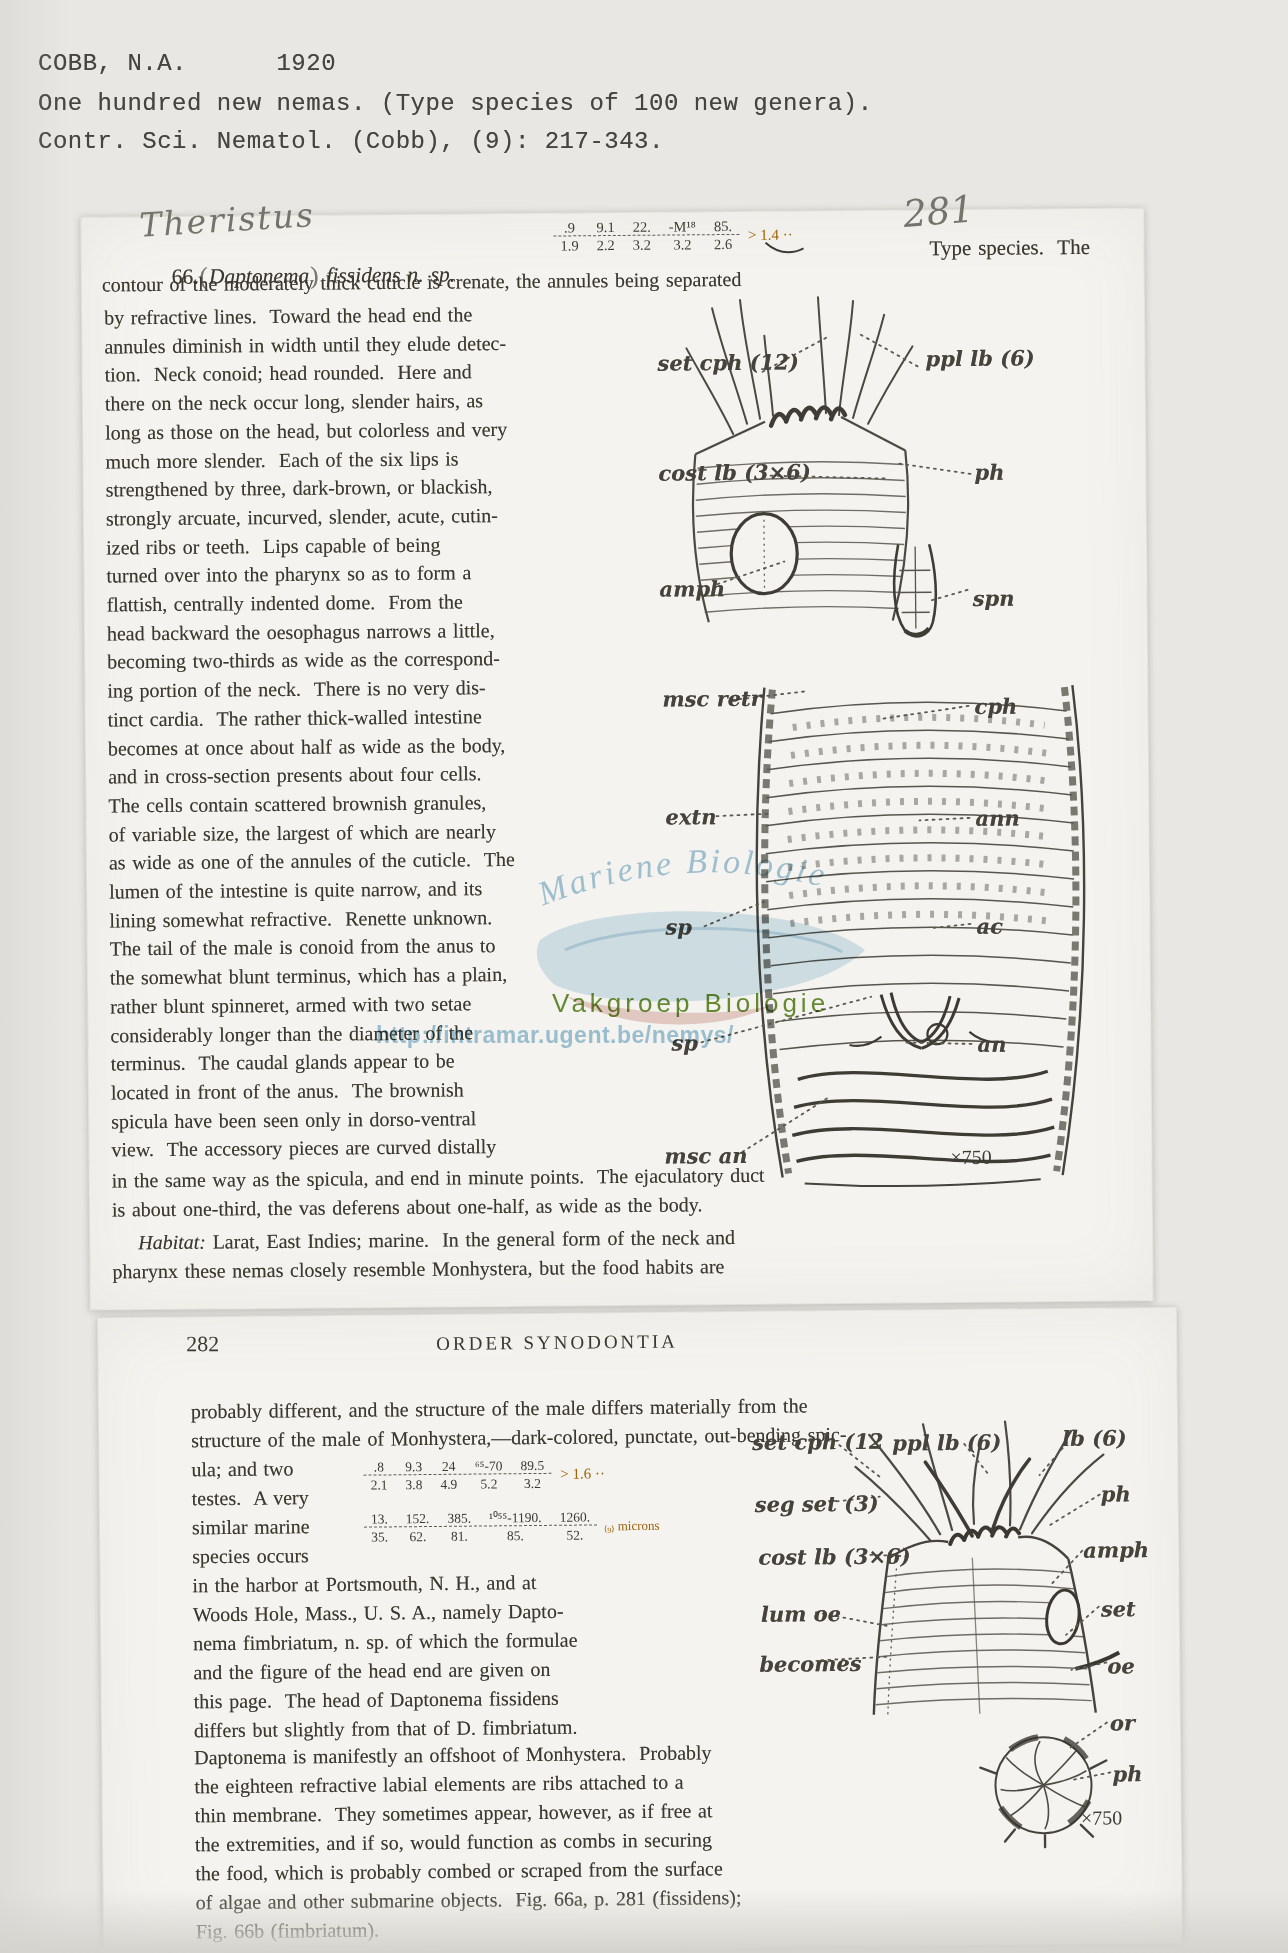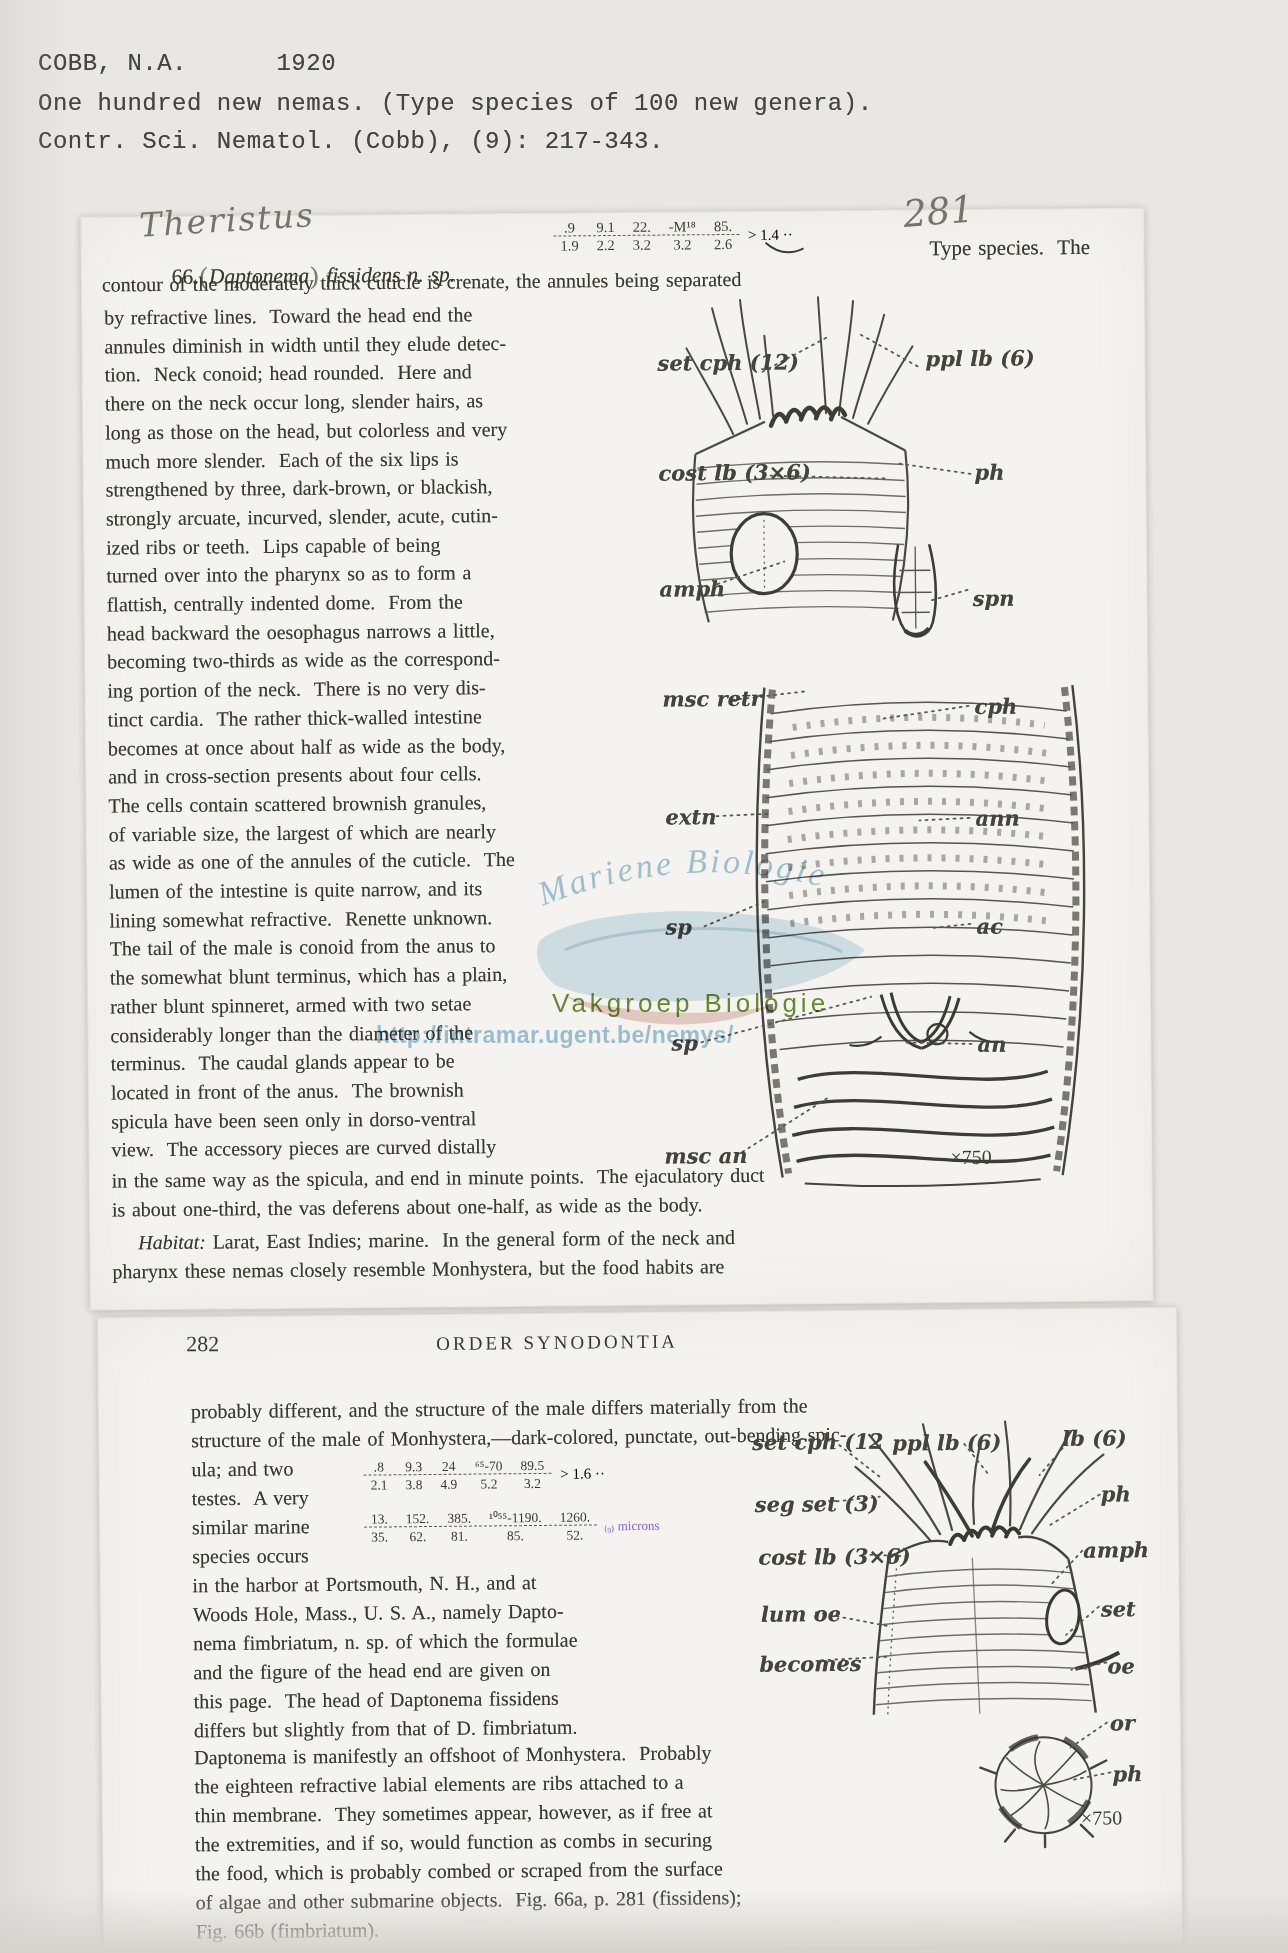--- a/index.html
+++ b/index.html
@@ -29,22 +29,22 @@
   .mag{position:absolute;font-size:20px;color:#3d3b33;white-space:pre;text-align:right;}
   .runhead{position:absolute;font-size:19px;letter-spacing:3px;color:#3a382f;white-space:pre;}
   .pagenum{position:absolute;font-size:22px;color:#3a382f;white-space:pre;}
   
   .formula{position:absolute;display:flex;align-items:center;}
   .pairs{position:relative;display:flex;align-items:center;}
   .dash{position:absolute;left:2px;right:2px;top:50%;margin-top:-1px;border-top:1.6px dashed #5f5d54;}
   .frac{display:inline-flex;flex-direction:column;align-items:center;gap:5px;padding:0 9px;position:relative;}
   .ft,.fb{font-size:14.5px;line-height:13px;color:#3c3a32;white-space:pre;}
   .fsm .ft,.fsm .fb{font-size:13.5px;}
-  .suffix{font-size:15px;margin-left:7px;color:#000000;white-space:pre;}
-  .suffix-sm{font-size:13px;margin-left:5px;color:#8b5cf6;white-space:pre;}
+  .suffix{font-size:15px;margin-left:7px;color:#a16207;white-space:pre;}
+  .suffix-sm{font-size:13px;margin-left:5px;color:#a16207;white-space:pre;}
   svg.fig,svg.leaders{position:absolute;overflow:visible;}
   
   .wm{position:absolute;mix-blend-mode:multiply;pointer-events:none;}
   .wm-url{font-family:"Liberation Sans",sans-serif;font-weight:bold;font-size:23px;
       color:#97c1d8;letter-spacing:.5px;opacity:.9;white-space:pre;}
   .wm-vak{font-family:"Liberation Sans",sans-serif;font-size:26px;color:#4d7c0f;
       letter-spacing:4px;opacity:.85;white-space:pre;}
 </style>
 </head>
 <body>

